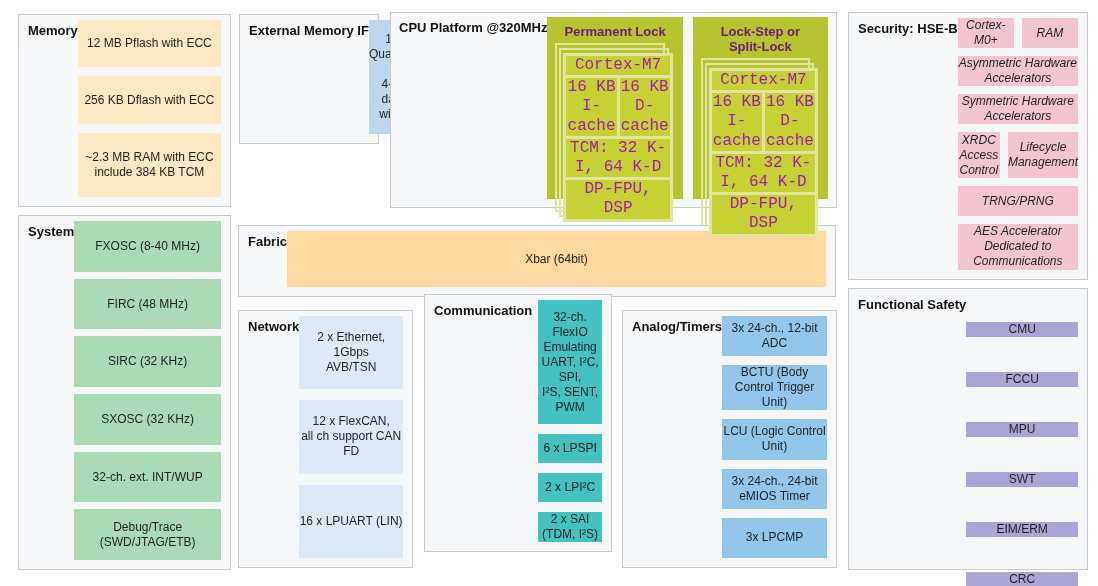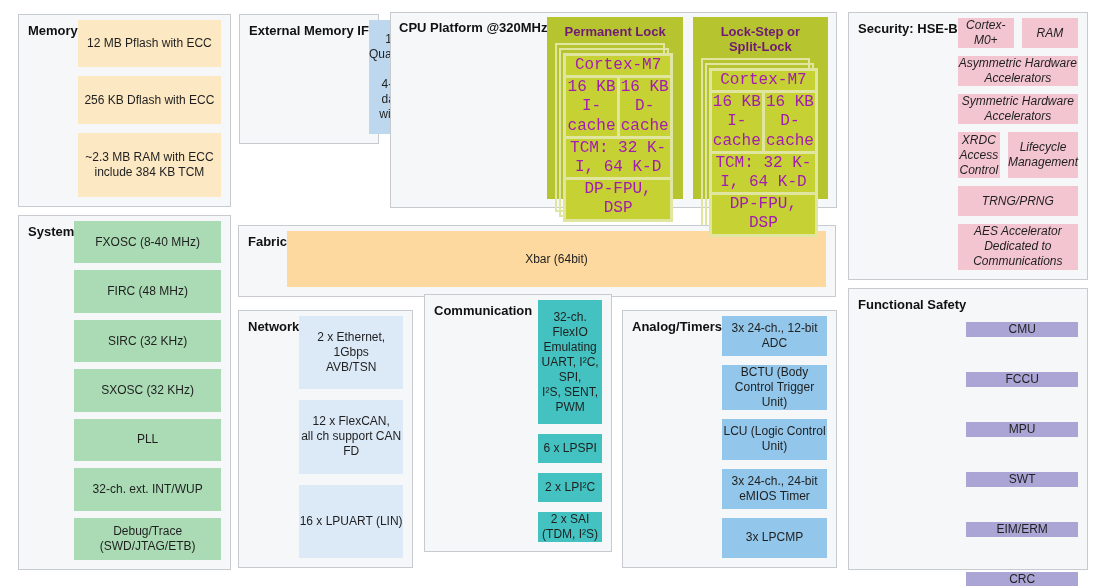--- a/index.html
+++ b/index.html
@@ -167,21 +167,20 @@
     </div>
   </section>
 
   <section class="panel" id="system">
     <div class="panel-title">System</div>
     <div class="stackcol">
       <div class="item c-sys">FXOSC (8-40 MHz)</div>
       <div class="item c-sys">FIRC (48 MHz)</div>
       <div class="item c-sys">SIRC (32 KHz)</div>
       <div class="item c-sys">SXOSC (32 KHz)</div>
-      <div class="item c-sys">PLL</div>
       <div class="item c-sys">32-ch. ext. INT/WUP</div>
       <div class="item c-sys">Debug/Trace (SWD/JTAG/ETB)</div>
     </div>
   </section>
 
   <section class="panel" id="extmem">
     <div class="panel-title">External Memory IF</div>
     <div class="stackcol">
       <div class="item c-extmem">1 x QuadSPI
 

